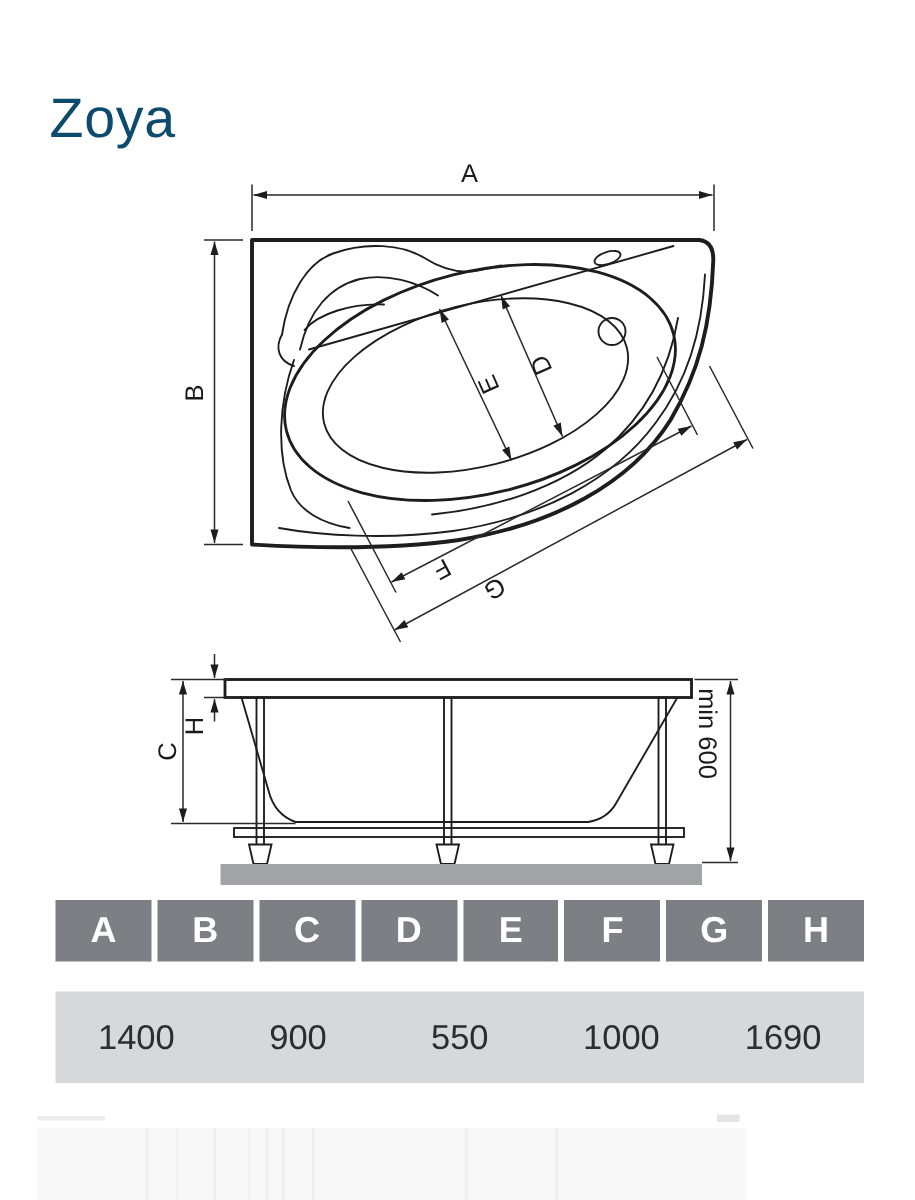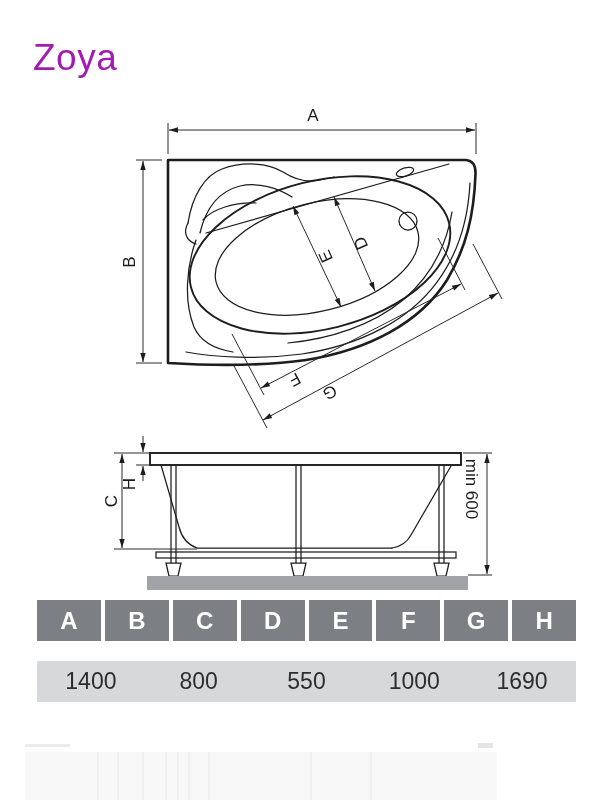--- a/index.html
+++ b/index.html
@@ -1,38 +1,38 @@
 <!DOCTYPE html>
 <html style="--table-header-bg: #7c7f83; --table-header-text: #ffffff; --table-value-bg: #d7d8da; --ground: #a1a3a6; --line: #1d1d1f;"><head>
 <meta charset="utf-8">
 <style>
   html,body{margin:0;padding:0;}
   body{width:610px;height:800px;background:#ffffff;position:relative;overflow:hidden;
        font-family:"Liberation Sans",sans-serif;}
   .stage{position:absolute;inset:0;}
-  .title{position:absolute;left:33px;top:39px;font-size:37px;line-height:1;
-         font-weight:500;color:#a21caf;letter-spacing:.5px;}
+  .title{position:absolute;left:33px;top:60px;font-size:37px;line-height:1;
+         font-weight:500;color:#0c4a6e;letter-spacing:.5px;}
   svg.drawing{position:absolute;left:0;top:0;}
   
   .lw1{fill:none;stroke:var(--line,#1d1d1f);stroke-width:1.25;stroke-linecap:round;}
   .lw2{fill:none;stroke:var(--line,#1d1d1f);stroke-width:1.9;stroke-linecap:round;}
   .lw3{stroke:var(--line,#1d1d1f);stroke-width:2.6;stroke-linejoin:round;}
   .dim{fill:none;stroke:#2a2a2c;stroke-width:1;}
   .dimlbl{font-family:"Liberation Sans",sans-serif;font-size:17px;fill:#1b1b1d;}
   .fillwhite{fill:#ffffff;}
   .nostroke{stroke:none;}
   .ground{fill:var(--ground,#a1a3a6);}
   #arrhead{fill:#1d1d1f;}
   
   .dim-table{position:absolute;left:37px;top:600px;width:539px;}
   .thead{display:flex;gap:4px;height:41px;}
   .th{flex:1;background:var(--table-header-bg,#7c7f83);color:var(--table-header-text,#fff);
       display:flex;align-items:center;justify-content:center;
       font-size:24px;font-weight:bold;}
-  .tvals{display:flex;height:41px;margin-top:20px;background:var(--table-value-bg,#d7d8da);}
+  .tvals{display:flex;height:61px;margin-top:20px;background:var(--table-value-bg,#d7d8da);}
   .td{flex:1;display:flex;align-items:center;justify-content:center;
       font-size:23px;color:#2c2d2f;}
   
   .ghost{position:absolute;left:25px;top:752px;width:472px;height:48px;background:#f8f8f9;}
   .ghost i{position:absolute;top:0;bottom:0;width:2px;background:#f0f0f2;}
   .ghost-dash{position:absolute;left:25px;top:744px;width:45px;height:3px;background:#ececee;}
   .ghost-tick{position:absolute;left:478px;top:743px;width:15px;height:5px;background:#e4e4e6;}
 </style>
 </head>
 <body>
@@ -123,21 +123,21 @@
         <div class="th">B</div>
         <div class="th">C</div>
         <div class="th">D</div>
         <div class="th">E</div>
         <div class="th">F</div>
         <div class="th">G</div>
         <div class="th">H</div>
       </div>
     <div class="tvals">
         <div class="td">1400</div>
-        <div class="td">800</div>
+        <div class="td">900</div>
         <div class="td">550</div>
         <div class="td">1000</div>
         <div class="td">1690</div>
       </div>
   </div>
 
   <div class="ghost-dash"></div>
   <div class="ghost-tick"></div>
   <div class="ghost">
     <i style="left:72px"></i>

